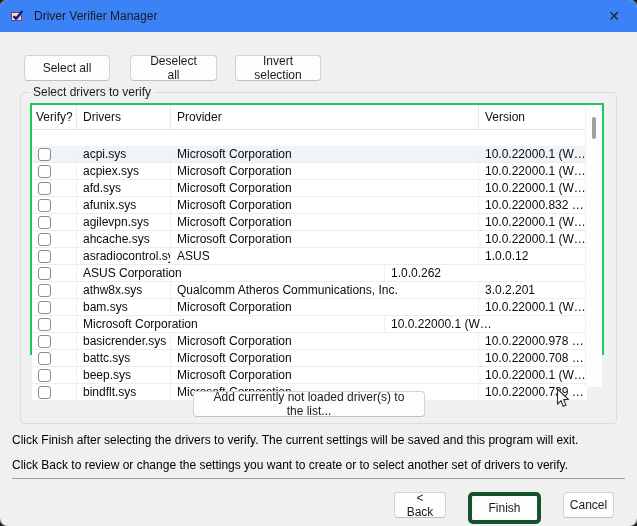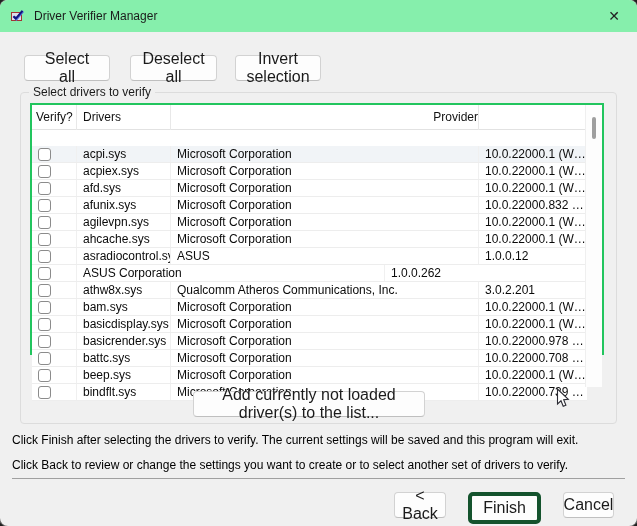--- a/index.html
+++ b/index.html
@@ -1,42 +1,42 @@
 <!DOCTYPE html>
 <html><head>
 <meta charset="utf-8">
 <style>
   html,body{margin:0;padding:0;background:#1f1f1f;font-family:"Liberation Sans",sans-serif;}
   *{box-sizing:border-box;}
   .window{position:relative;width:637px;height:526px;background:#f0f0f0;border-radius:8px;
           overflow:hidden;box-shadow:0 0 0 1px #5f5f5f;color:#000;}
   
-  .titlebar{position:absolute;left:0;top:0;width:100%;height:32px;background:#86efac;}
+  .titlebar{position:absolute;left:0;top:0;width:100%;height:32px;background:#3b82f6;}
   .app-icon{position:absolute;left:10px;top:8px;width:16px;height:16px;}
   .title-text{position:absolute;left:34px;top:0;height:32px;line-height:32px;font-size:12px;color:#1b1b1b;}
   .close-btn{position:absolute;right:0;top:0;width:46px;height:32px;display:flex;align-items:center;
              justify-content:center;font-size:14px;color:#222;cursor:default;}
   
   .btn{position:absolute;height:24px;background:#fdfdfd;border:1px solid #d2d2d2;border-bottom-color:#bfbfbf;
-       border-radius:4px;font-size:16px;color:#1b1b1b;display:flex;align-items:center;justify-content:center;
+       border-radius:4px;font-size:12px;color:#1b1b1b;display:flex;align-items:center;justify-content:center;
        font-family:"Liberation Sans",sans-serif;padding:12px;}
   .btn-select-all{left:24px;top:55px;width:86px;}
   .btn-deselect-all{left:130px;top:55px;width:87px;}
   .btn-invert{left:235px;top:55px;width:86px;}
   
   .groupbox{position:absolute;left:20px;top:92px;width:597px;height:332px;border:1px solid #dcdcdc;border-radius:4px;}
   .groupbox-label{position:absolute;left:8px;top:-8px;background:#f0f0f0;padding:0 4px;font-size:12px;color:#1b1b1b;line-height:15px;}
   
   .listview{position:absolute;left:30px;top:103px;width:574px;height:252px;background:#ffffff;border:2px solid #22c55e;}
   .lv-header{position:absolute;left:0;top:0;height:25px;width:555px;display:flex;background:#ffffff;border-bottom:1px solid #e2e2e2;}
   .hcell{height:25px;line-height:24px;font-size:12px;color:#111;padding-left:6px;border-right:1px solid #e8e8e8;
          overflow:hidden;white-space:nowrap;}
   .h0{width:45px;padding-left:4px;}
   .h1{width:94px;}
-  .h2{width:308px;text-align:right;}
+  .h2{width:308px;}
   .h3{width:108px;border-right:none;}
   .lv-rows{position:absolute;left:0;top:25px;width:555px;margin-top:16px;}
   .lv-row{display:flex;height:17px;border-bottom:1px solid #ededed;background:#ffffff;}
   .lv-row.hot{background:#f1f4f7;}
   .lv-cell{height:16px;line-height:16px;font-size:12px;color:#0a0a0a;padding-left:6px;overflow:hidden;
            white-space:nowrap;border-right:1px solid #f0f0f0;}
   .c-verify{width:45px;padding-left:0;display:flex;align-items:center;}
   .c-driver{width:94px;}
   .c-provider{width:308px;}
   .c-version{width:108px;border-right:none;text-overflow:ellipsis;}
@@ -83,20 +83,21 @@
 
   <div class="groupbox">
     <span class="groupbox-label">Select drivers to verify</span>
   </div>
 
   <div class="listview">
     <div class="lv-header">
         <div class="hcell h0">Verify?</div>
         <div class="hcell h1">Drivers</div>
         <div class="hcell h2">Provider</div>
+        <div class="hcell h3">Version</div>
       </div>
     <div class="lv-rows">
         <div class="lv-row hot">
           <div class="lv-cell c-verify">
             <span class="cbx"></span>
           </div>
           <div class="lv-cell c-driver">acpi.sys</div>
           <div class="lv-cell c-provider">Microsoft Corporation</div>
           <div class="lv-cell c-version">10.0.22000.1 (WinBui...</div>
         </div>
@@ -168,21 +169,20 @@
             <span class="cbx"></span>
           </div>
           <div class="lv-cell c-driver">bam.sys</div>
           <div class="lv-cell c-provider">Microsoft Corporation</div>
           <div class="lv-cell c-version">10.0.22000.1 (WinBui...</div>
         </div>
         <div class="lv-row">
           <div class="lv-cell c-verify">
             <span class="cbx"></span>
           </div>
-          <div class="lv-cell c-driver">basicdisplay.sys</div>
           <div class="lv-cell c-provider">Microsoft Corporation</div>
           <div class="lv-cell c-version">10.0.22000.1 (WinBui...</div>
         </div>
         <div class="lv-row">
           <div class="lv-cell c-verify">
             <span class="cbx"></span>
           </div>
           <div class="lv-cell c-driver">basicrender.sys</div>
           <div class="lv-cell c-provider">Microsoft Corporation</div>
           <div class="lv-cell c-version">10.0.22000.978 (Win...</div>

